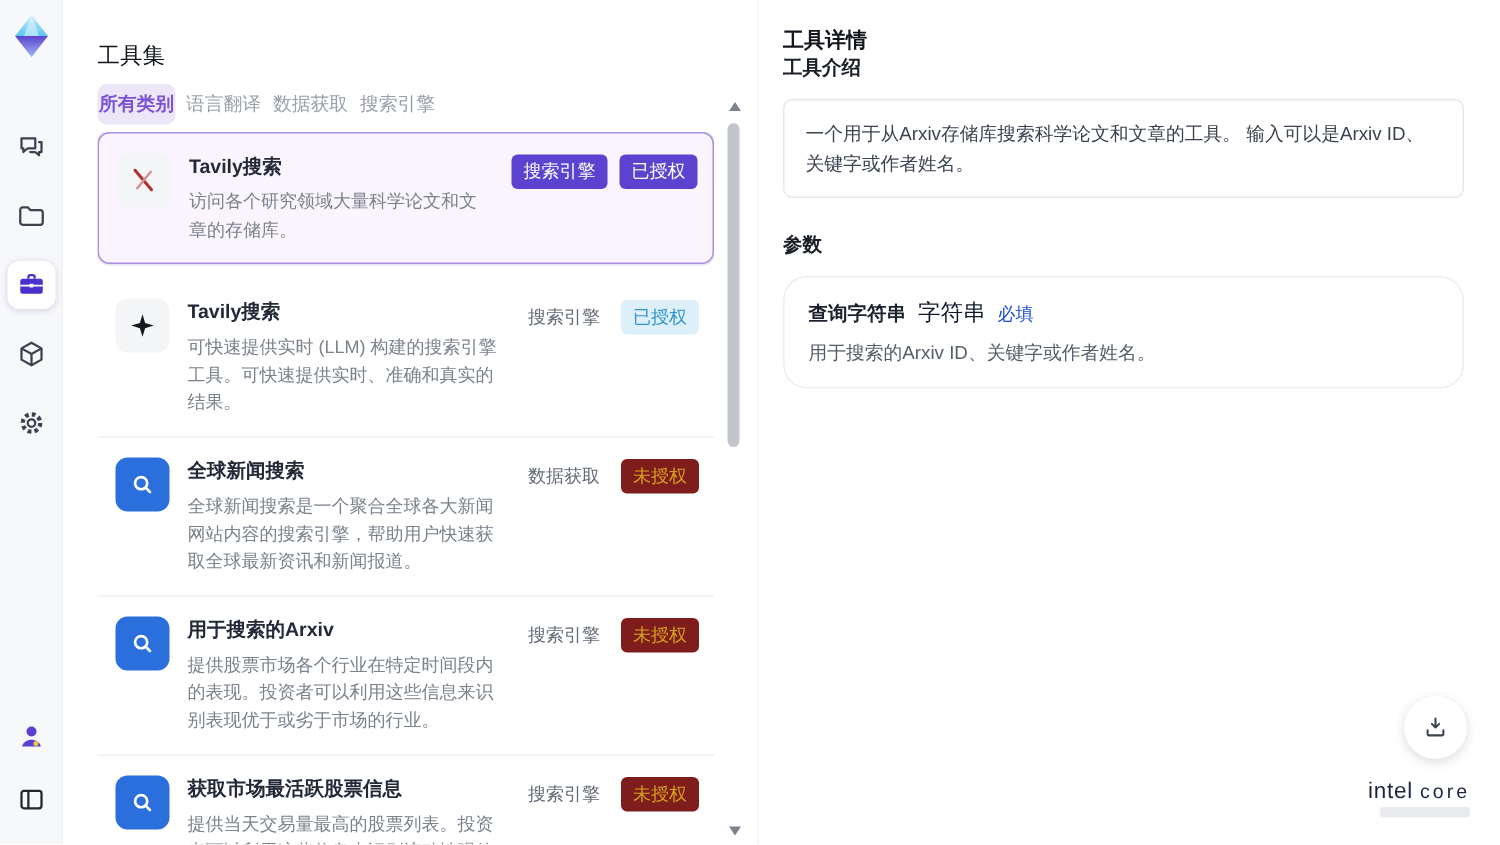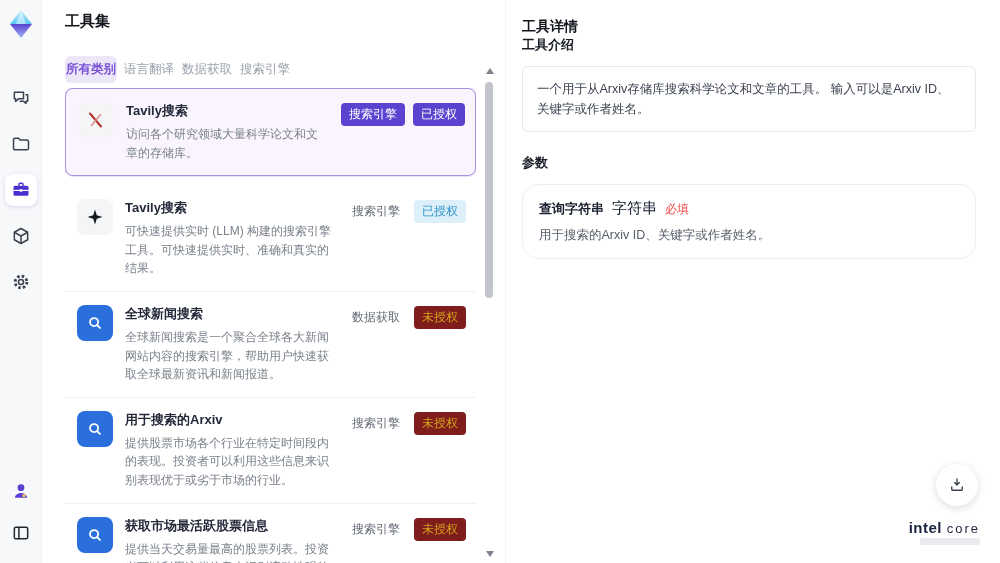--- a/index.html
+++ b/index.html
@@ -9,21 +9,21 @@
   
   .rail { position:absolute; left:0; top:0; width:42px; height:563px; background:#f7f8fa; border-right:1px solid #eef0f3; display:flex; flex-direction:column; align-items:center; }
   .rail .logo { margin-top:8px; width:30px; height:32px; }
   .rail .nav { display:flex; flex-direction:column; align-items:center; gap:14px; margin-top:42px; }
   .rail-btn { width:32px; height:32px; display:flex; align-items:center; justify-content:center; border-radius:8px; cursor:pointer; }
   .rail-btn.active { background:#ffffff; box-shadow:0 1px 4px rgba(80,60,180,.18); }
   .rail .bottom { margin-top:auto; display:flex; flex-direction:column; align-items:center; gap:10px; margin-bottom:14px; }
 
   
   .left-panel { position:absolute; left:42px; top:0; width:460px; height:563px; background:#ffffff; }
-  .panel-title { position:absolute; left:23px; top:12px; font-size:15px; font-weight:bold; color:#12151c; }
+  .panel-title { position:absolute; left:23px; top:28px; font-size:15px; font-weight:normal; color:#12151c; }
   .tabs { position:absolute; left:23px; top:56px; display:flex; gap:6px; }
   .tab { font-size:12.5px; color:#9aa0ab; padding:5px 1px; border-radius:6px; cursor:pointer; white-space:nowrap; }
   .tab.active { background:#ece6f9; color:#7a52d6; font-weight:bold; }
 
   .cards { position:absolute; left:23px; top:88px; right:26px; bottom:0; overflow:hidden; }
   .card { display:flex; gap:12px; padding:13px 10px 13px 12px; border-bottom:1px solid #eef0f2; background:#fff; cursor:pointer; }
   .card.selected { border:1px solid #a98fe0; background:#f9f4fe; border-radius:8px; box-shadow:0 0 0 1px rgba(169,143,224,.25); margin-bottom:10px; }
   .tool-icon { width:36px; height:36px; border-radius:8px; flex:0 0 36px; display:flex; align-items:center; justify-content:center; background:#f4f5f7; }
   .tool-icon.blue { background:#2a6fdb; }
   .card-body { flex:1; min-width:0; }
@@ -45,28 +45,28 @@
 
   
   .right-panel { position:absolute; left:505px; top:0; right:0; height:563px; border-left:1px solid #f1f2f5; padding:18px 24px 0 16px; }
   .detail-title { font-size:14px; font-weight:bold; color:#12151c; }
   .section-h { font-size:13px; font-weight:bold; color:#1a1e28; margin-bottom:12px; }
   .intro-box { border:1px solid #e6e8ec; border-radius:6px; padding:12px 14px; font-size:12.5px; color:#3c4350; line-height:1.6; margin-bottom:22px; background:#fff; }
   .param-box { border:1px solid #eceef1; border-radius:16px; padding:14px 16px; background:#fff; }
   .param-head { display:flex; align-items:baseline; gap:8px; margin-bottom:9px; }
   .param-name { font-size:13px; font-weight:bold; color:#1c2130; }
   .param-type { font-size:15px; color:#0f172a; }
-  .param-required { font-size:12px; color:#ef4444; }
+  .param-required { font-size:12px; color:#1d4ed8; }
   .param-desc { font-size:12.5px; color:#555d68; }
 
   
   .download-fab { position:absolute; right:22px; bottom:57px; width:42px; height:42px; border-radius:50%; background:#ffffff; box-shadow:0 2px 8px rgba(0,0,0,.14); display:flex; align-items:center; justify-content:center; cursor:pointer; }
   .intel-brand { position:absolute; right:20px; bottom:18px; text-align:right; }
   .intel-line { font-size:15px; color:#1c2340; letter-spacing:.5px; }
-  .intel-line .i-intel { font-weight:bold;margin-top:29px; }
+  .intel-line .i-intel { font-weight:normal;margin-top:29px; }
   .intel-line .i-core { font-weight:normal; letter-spacing:2px; font-size:13px; }
   .intel-sub { height:7px; width:60px; margin-left:auto; margin-top:2px; background:#e9ebee; border-radius:2px; }
 
   svg { display:block; }
 </style>
 </head>
 <body>
 
 <div class="rail">
   <div class="logo">

